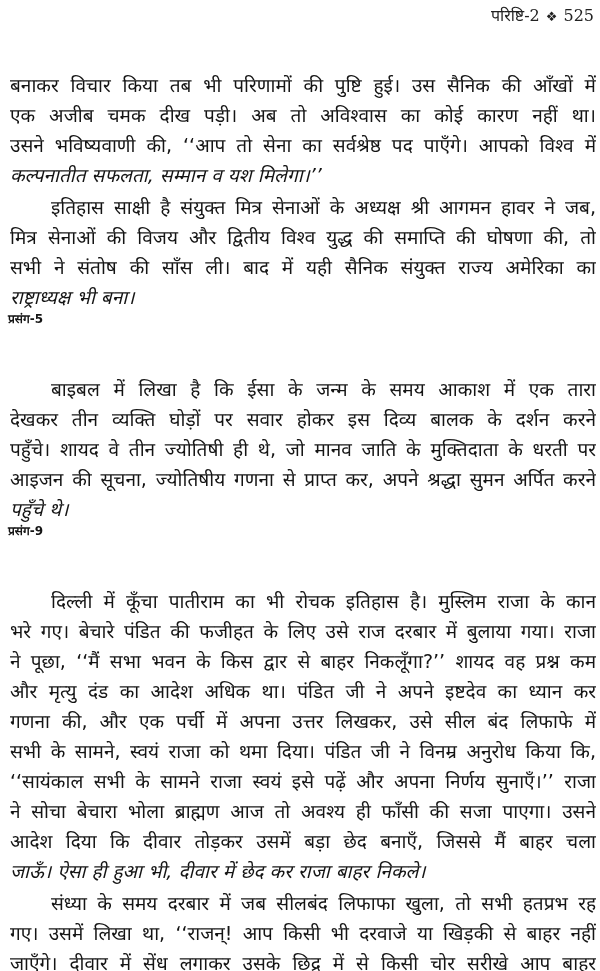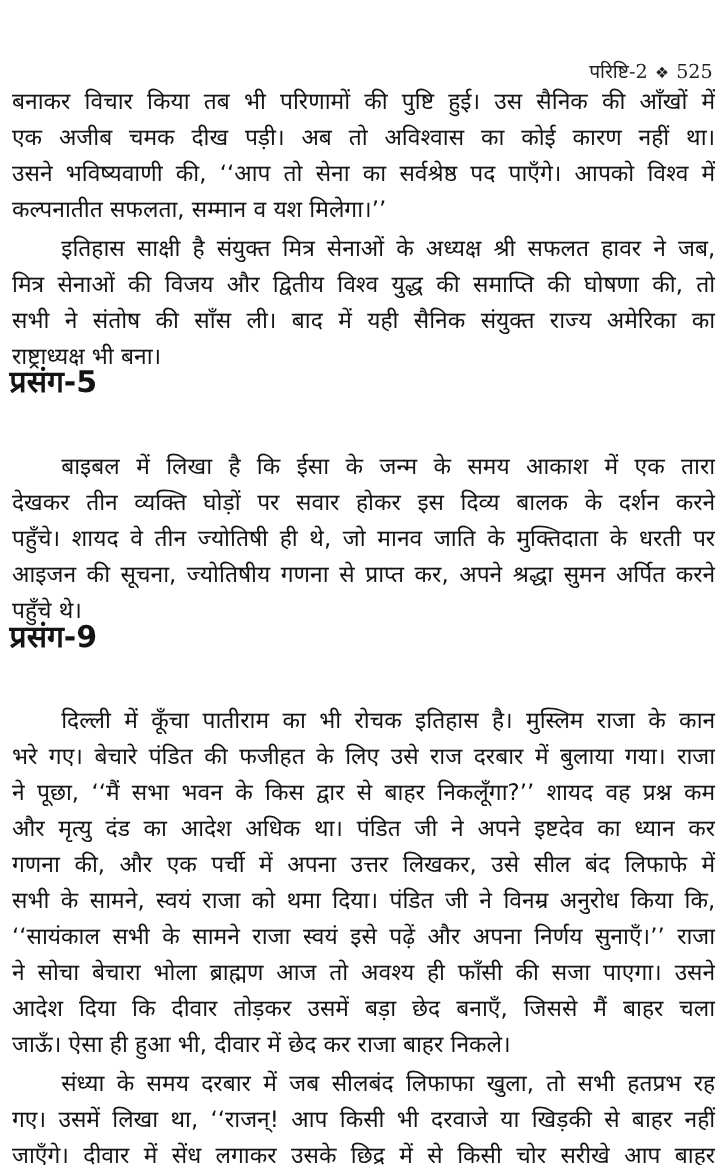--- a/index.html
+++ b/index.html
@@ -22,62 +22,61 @@
       width: 586px;
     }
     .running-header {
       position: absolute;
       right: 6px;
       top: 4px;
       font-family: "DejaVu Serif", "Liberation Serif", serif;
       font-size: 16px;
       color: #222;
       white-space: nowrap;
-      margin-top: 44px;
     }
     .running-header .sep { margin: 0 6px; font-size: 13px; }
     .line {
       position: absolute;
       left: 2px;
       width: 586px;
       font-size: 19px;
       line-height: 30px;
       height: 30px;
       white-space: nowrap;
       overflow: hidden;
       text-align: justify;
       text-align-last: justify;
       margin-top: 32px;
     }
-    .line.last { text-align-last: left; }
+    .line.last { text-align-last: left; font-style: italic; }
     .line.indent { padding-left: 41px; width: 545px; }
     .heading {
       position: absolute;
       left: 0;
-      font-size: 25px;
+      font-size: 12px;
       font-weight: bold;
       line-height: 30px;
       white-space: nowrap;
     }
   </style>
 </head>
 <body>
 
 <div class="running-header">
   <span>परिष्टि-2</span><span class="sep">❖</span><span>525</span>
 </div>
 
 <div class="page">
 
   <div class="line" style="top:38px">बनाकर विचार किया तब भी परिणामों की पुष्टि हुई। उस सैनिक की आँखों में</div>
   <div class="line" style="top:68px">एक अजीब चमक दीख पड़ी। अब तो अविश्वास का कोई कारण नहीं था।</div>
   <div class="line" style="top:98px">उसने भविष्यवाणी की, ‘‘आप तो सेना का सर्वश्रेष्ठ पद पाएँगे। आपको विश्व में</div>
   <div class="line last" style="top:128px">कल्पनातीत सफलता, सम्मान व यश मिलेगा।’’</div>
 
-  <div class="line indent" style="top:160px">इतिहास साक्षी है संयुक्त मित्र सेनाओं के अध्यक्ष श्री सफलत हावर ने जब,</div>
+  <div class="line indent" style="top:160px">इतिहास साक्षी है संयुक्त मित्र सेनाओं के अध्यक्ष श्री आगमन हावर ने जब,</div>
   <div class="line" style="top:190px">मित्र सेनाओं की विजय और द्वितीय विश्व युद्ध की समाप्ति की घोषणा की, तो</div>
   <div class="line" style="top:220px">सभी ने संतोष की साँस ली। बाद में यही सैनिक संयुक्त राज्य अमेरिका का</div>
   <div class="line last" style="top:250px">राष्ट्राध्यक्ष भी बना।</div>
 
   <div class="heading" style="top:304px">प्रसंग-5</div>
 
   <div class="line indent" style="top:342px">बाइबल में लिखा है कि ईसा के जन्म के समय आकाश में एक तारा</div>
   <div class="line" style="top:372px">देखकर तीन व्यक्ति घोड़ों पर सवार होकर इस दिव्य बालक के दर्शन करने</div>
   <div class="line" style="top:402px">पहुँचे। शायद वे तीन ज्योतिषी ही थे, जो मानव जाति के मुक्तिदाता के धरती पर</div>
   <div class="line" style="top:432px">आइजन की सूचना, ज्योतिषीय गणना से प्राप्त कर, अपने श्रद्धा सुमन अर्पित करने</div>

